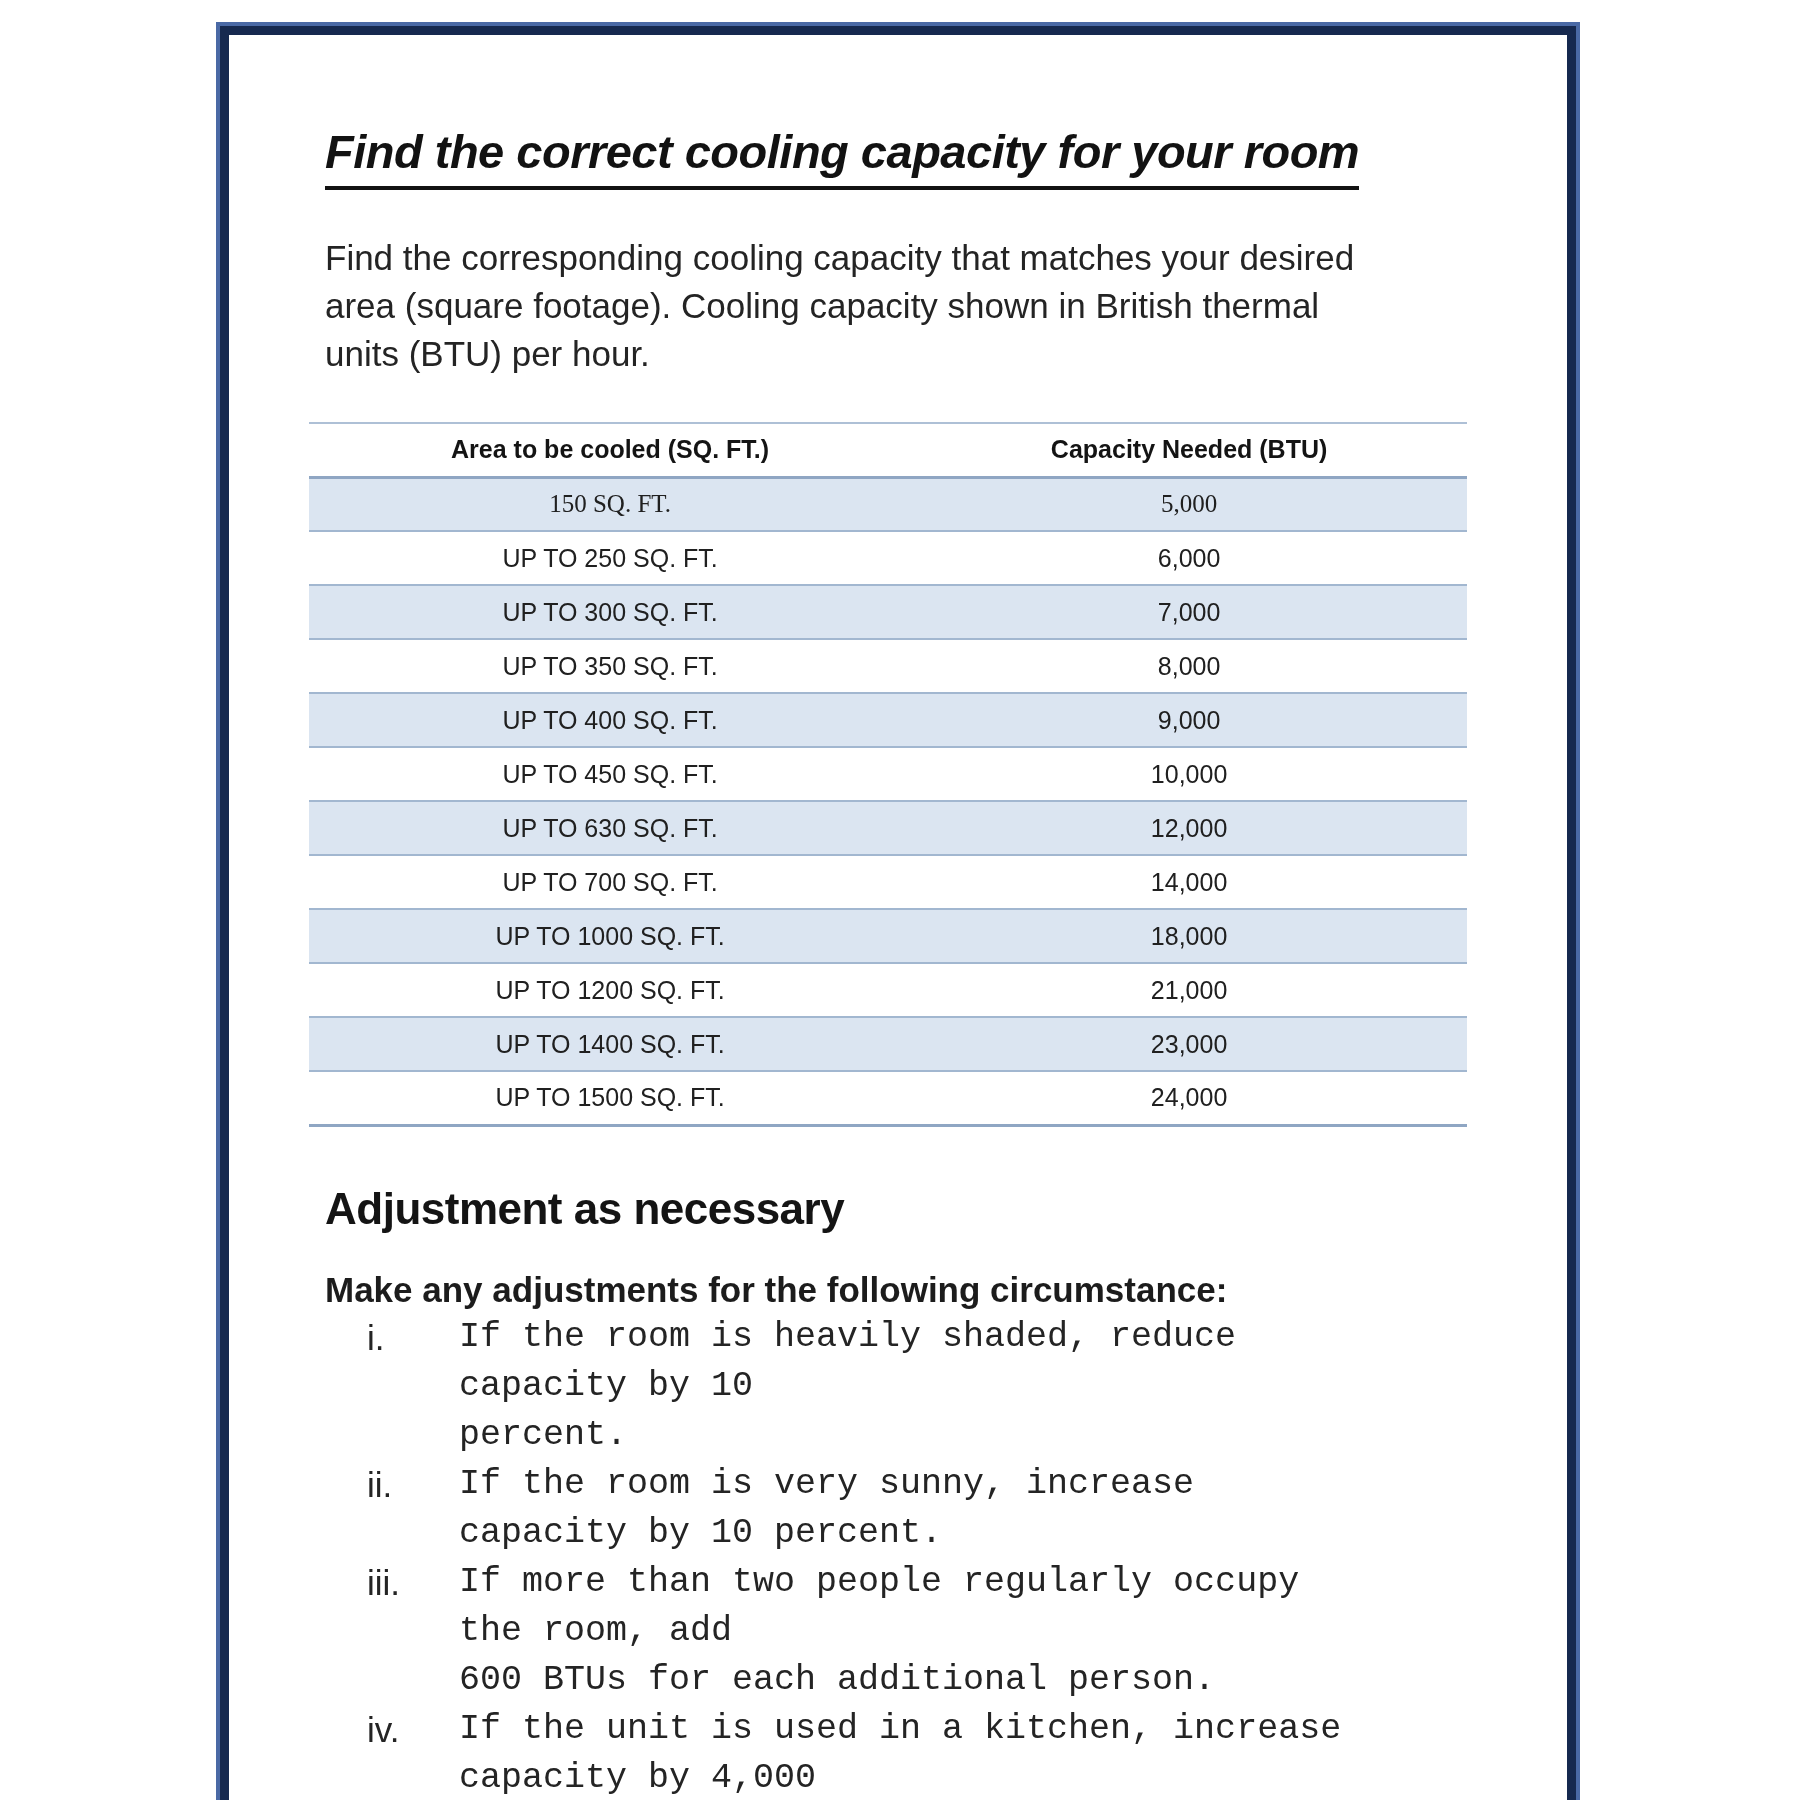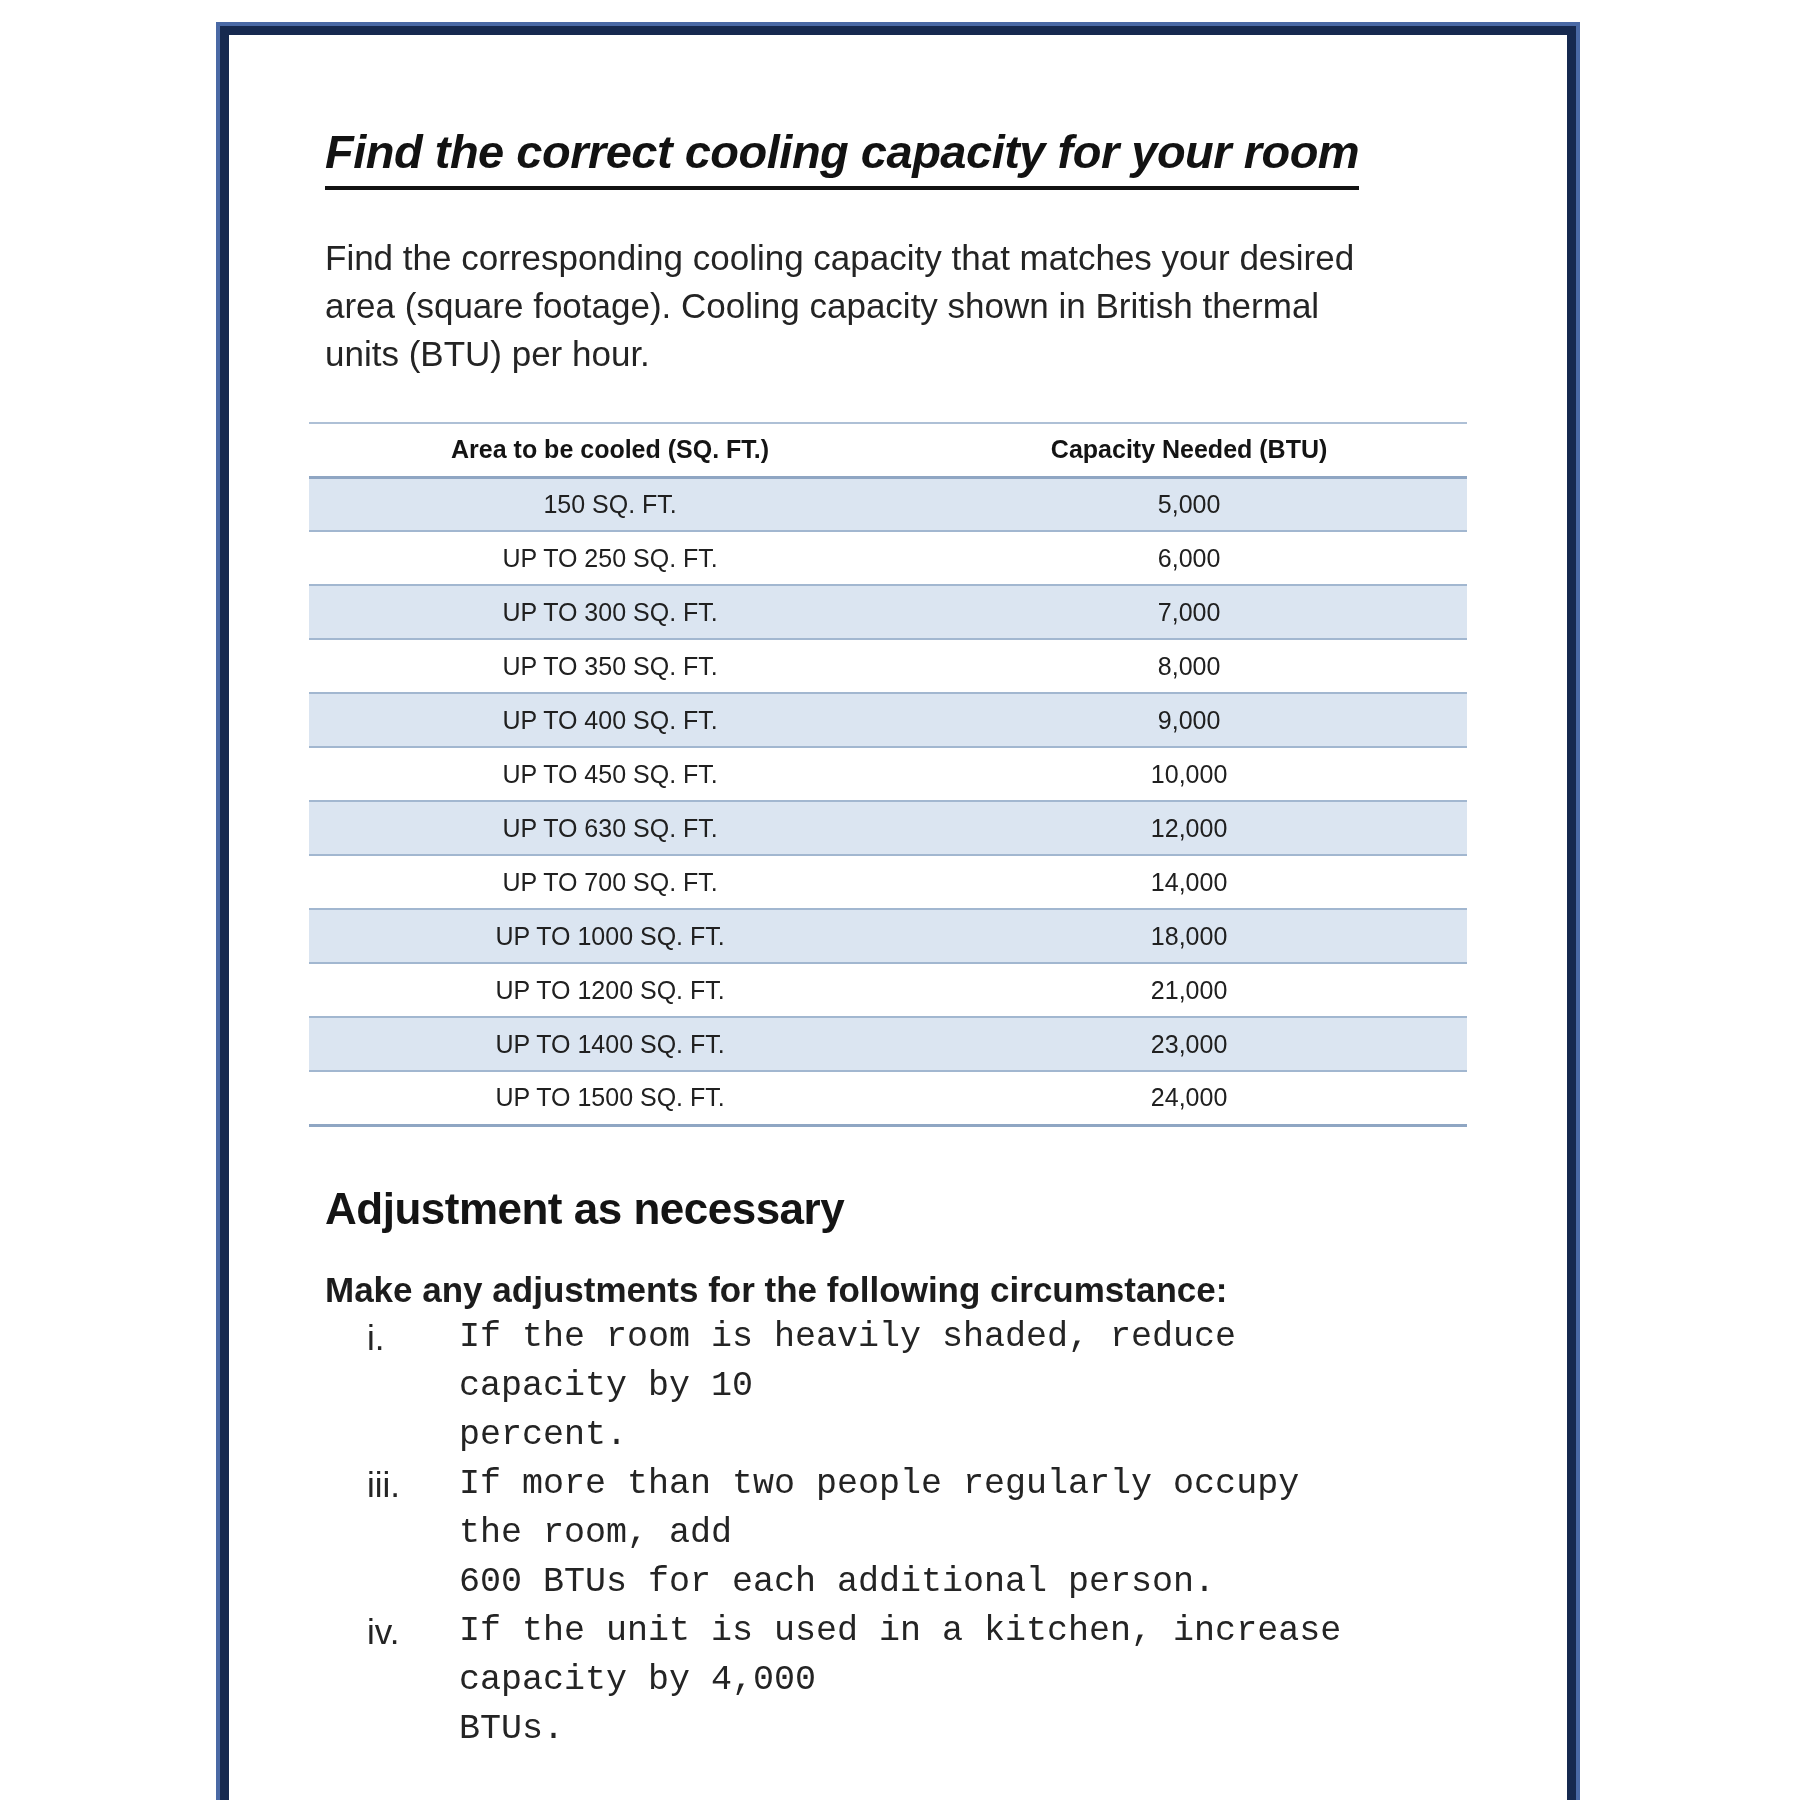--- a/index.html
+++ b/index.html
@@ -55,21 +55,21 @@
     height: 54px;
     text-align: center;
     vertical-align: middle;
     font-size: 25px;
     color: #202020;
     padding: 0;
   }
   .cool-table th { font-weight: bold; color: #141414; }
   .cool-table thead tr { border-bottom: 3px solid #8fa6c3; }
   .cool-table tbody tr { border-top: 2px solid #a2b7d0; }
-  .cool-table tbody tr:first-child { border-top: none; }
+  .cool-table tbody tr:first-child { border-top: none; font-family: Liberation Serif, serif; }
   .cool-table tbody tr.shaded { background: #dbe5f1; }
   .col-area { width: 52%; }
   .col-btu  { width: 48%; }
   .adj-heading {
     margin-top: 56px;
     font-size: 44px;
     font-weight: bold;
     color: #141414;
     letter-spacing: -0.5px;
     line-height: 52px;
@@ -174,20 +174,24 @@
 
     <p class="adj-lead">Make any adjustments for the following circumstance:</p>
 
     <div class="adj-list">
         <div class="adj-item">
           <div class="adj-marker">i.</div>
           <div class="adj-text">If the room is heavily shaded, reduce capacity by 10
 percent.</div>
         </div>
         <div class="adj-item">
+          <div class="adj-marker">ii.</div>
+          <div class="adj-text">If the room is very sunny, increase capacity by 10 percent.</div>
+        </div>
+        <div class="adj-item">
           <div class="adj-marker">iii.</div>
           <div class="adj-text">If more than two people regularly occupy the room, add
 600 BTUs for each additional person.</div>
         </div>
         <div class="adj-item">
           <div class="adj-marker">iv.</div>
           <div class="adj-text">If the unit is used in a kitchen, increase capacity by 4,000
 BTUs.</div>
         </div>
       </div>

